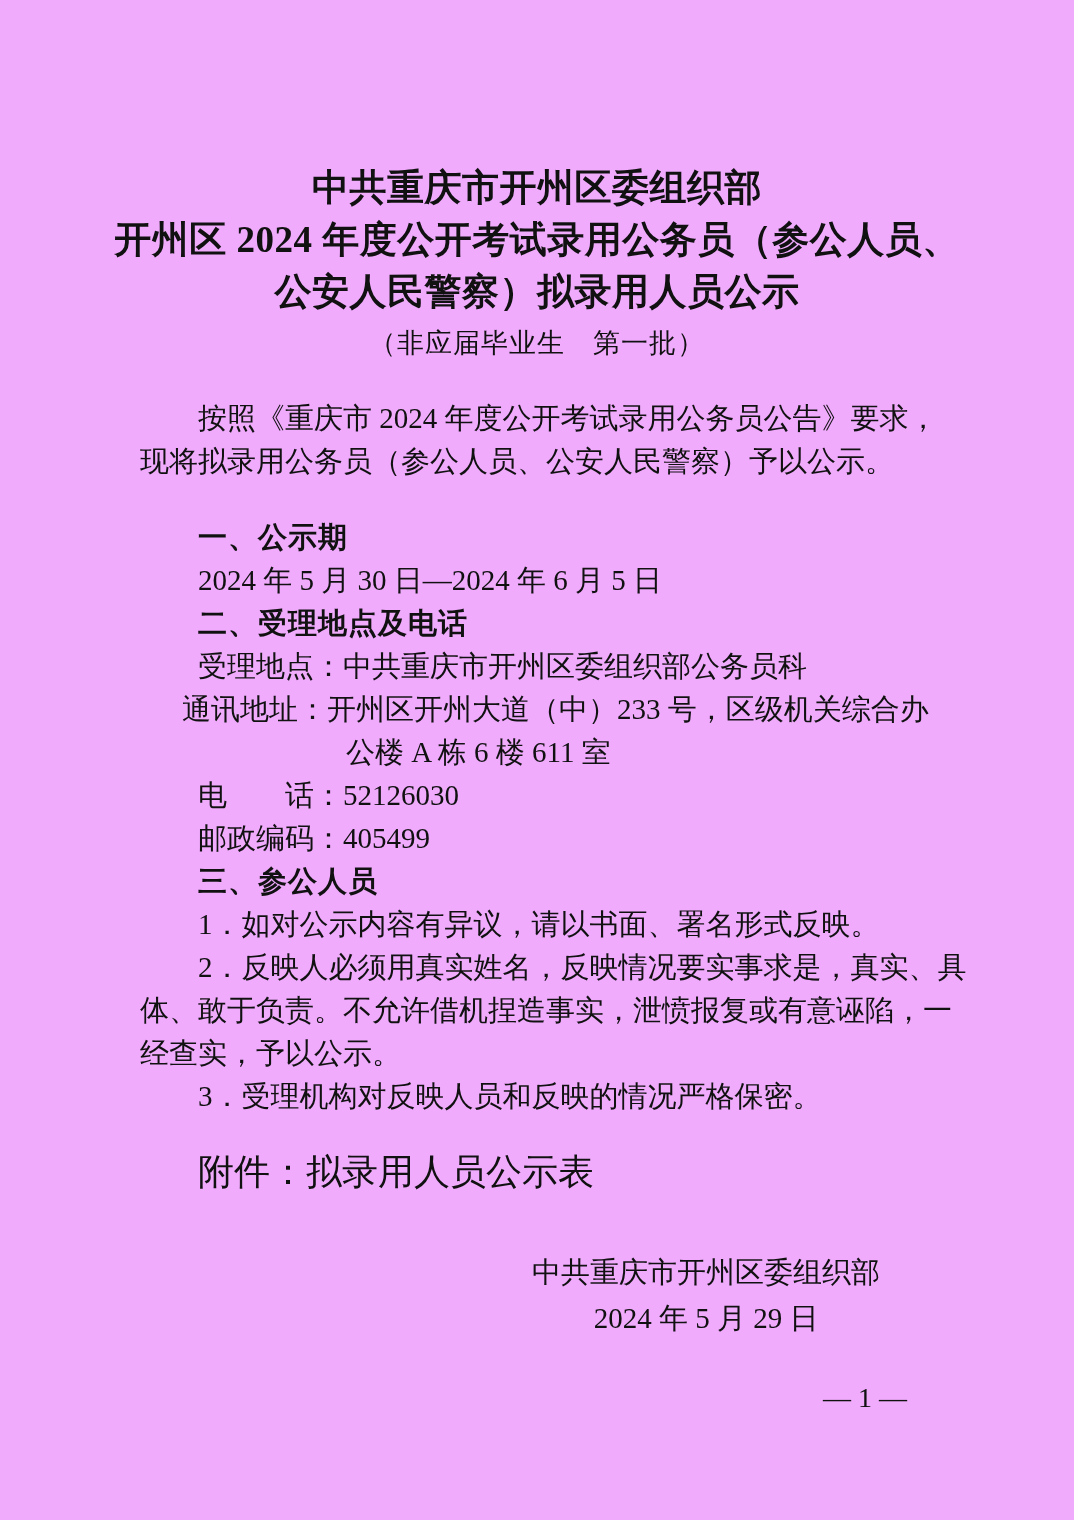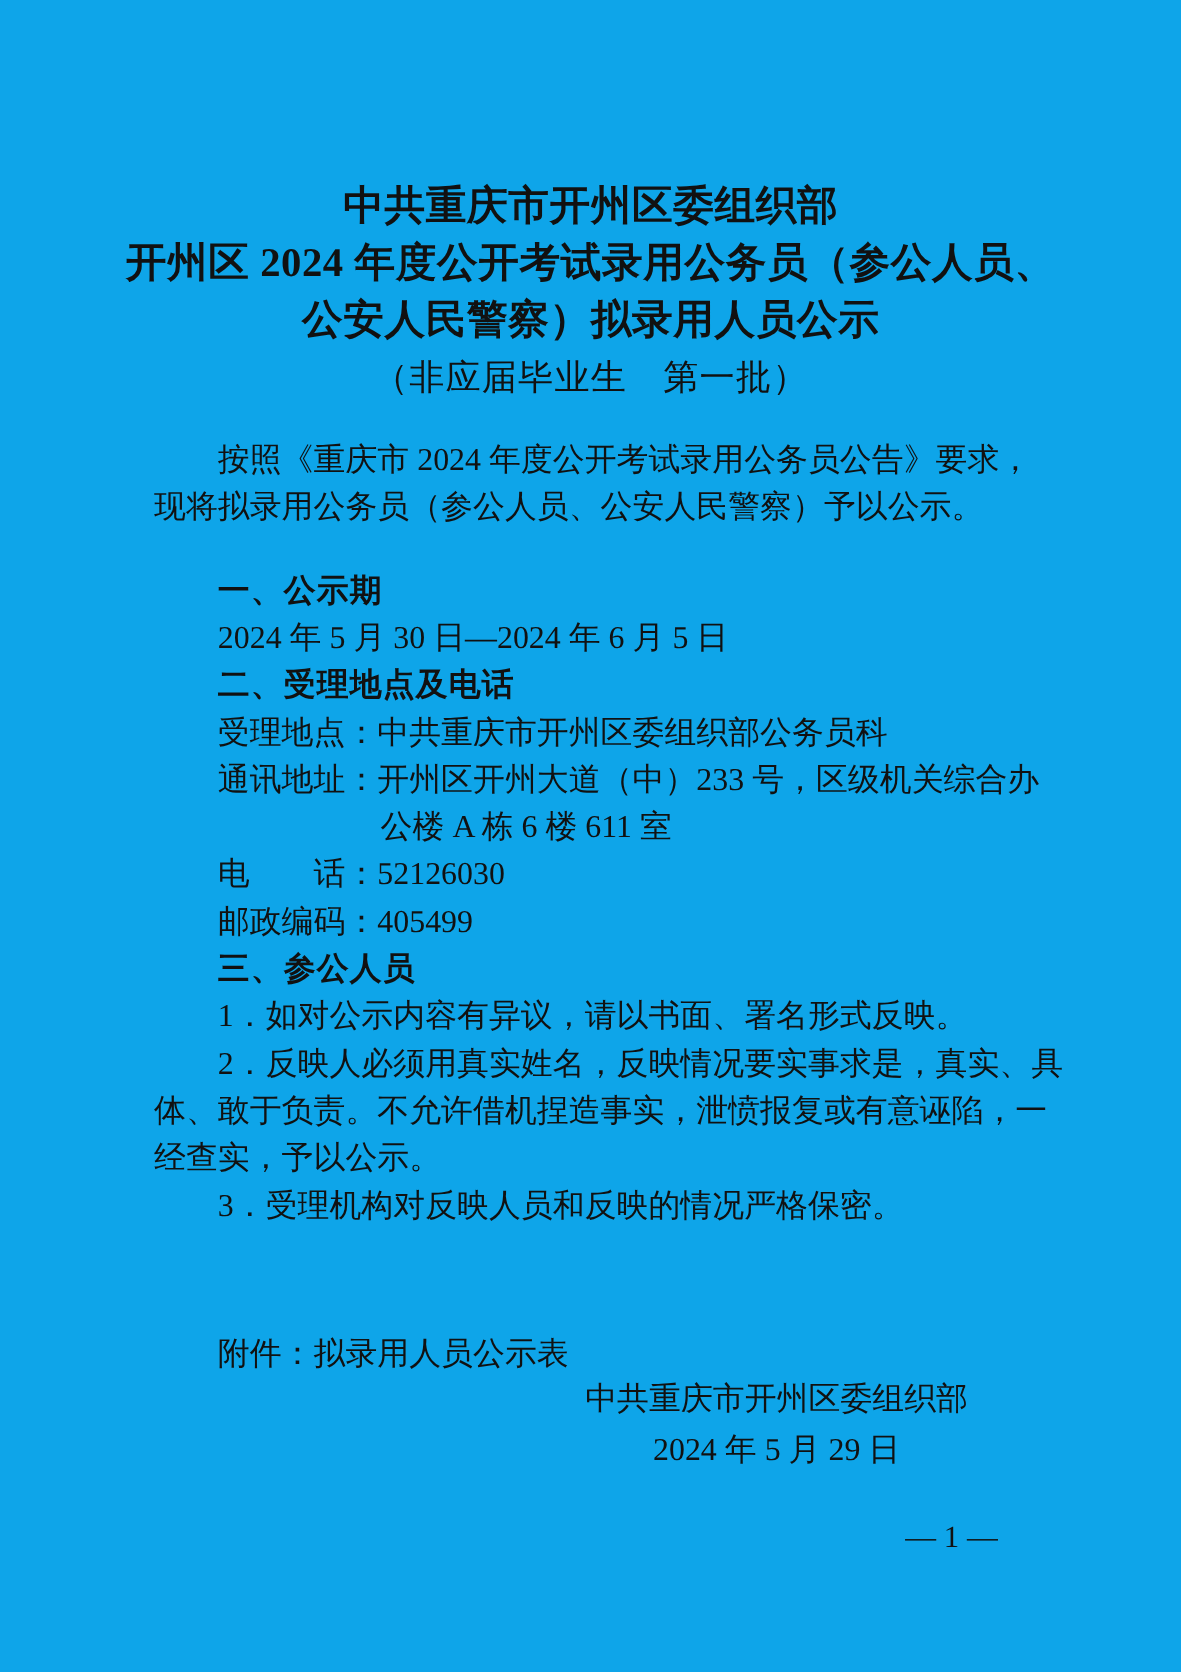--- a/index.html
+++ b/index.html
@@ -26,21 +26,21 @@
   }
   .title-line {
     font-size: 37px;
     line-height: 52px;
     font-weight: bold;
     white-space: nowrap;
     letter-spacing: 0.5px;
   }
   .subtitle {
     margin-top: 6px;
-    font-size: 32px;
+    font-size: 27px;
     line-height: 38px;
     font-weight: normal;
     letter-spacing: 1px;
   }
   
   .body-block {
     position: absolute;
     top: 397px;
     left: 140px;
     width: 812px;
@@ -52,23 +52,23 @@
     white-space: nowrap;
     font-family: "Liberation Serif", serif;
   }
   .line.heading {
     font-family: "Liberation Sans", sans-serif;
     font-weight: bold;
     letter-spacing: 1px;
   }
   .attachment-line {
     position: absolute;
-    top: 1210px;
+    top: 1151px;
     left: 198px;
-    font-size: 29px;
+    font-size: 36px;
     line-height: 43px;
     white-space: nowrap;
   }
   .signature-block {
     position: absolute;
     top: 1249px;
     left: 532px;
     width: 348px;
     text-align: center;
   }
@@ -84,38 +84,38 @@
     width: 170px;
     text-align: center;
     font-size: 28px;
     line-height: 28px;
     white-space: nowrap;
   }
 </style>
 </head>
 <body>
 
-<div class="page" style="background: #0ea5e9; color: rgb(17, 17, 17);">
+<div class="page" style="background: #f0abfc; color: rgb(17, 17, 17);">
 
   <header class="title-block">
     <div class="title-line">中共重庆市开州区委组织部</div>
     <div class="title-line">开州区 2024 年度公开考试录用公务员（参公人员、</div>
     <div class="title-line">公安人民警察）拟录用人员公示</div>
     <div class="subtitle">（非应届毕业生　第一批）</div>
   </header>
 
   <main class="body-block" id="body-lines">
 
   <div class="line" style="margin-left: 58px;">按照《重庆市 2024 年度公开考试录用公务员公告》要求，</div>
       <div class="line" style="margin-left: 0px;">现将拟录用公务员（参公人员、公安人民警察）予以公示。</div>
       <div class="line heading" style="margin-left: 58px; margin-top: 33px;">一、公示期</div>
       <div class="line" style="margin-left: 58px;">2024 年 5 月 30 日—2024 年 6 月 5 日</div>
       <div class="line heading" style="margin-left: 58px;">二、受理地点及电话</div>
       <div class="line" style="margin-left: 58px;">受理地点：中共重庆市开州区委组织部公务员科</div>
-      <div class="line" style="margin-left: 58px;">通讯地址：开州区开州大道（中）233 号，区级机关综合办</div>
+      <div class="line" style="margin-left: 42px;">通讯地址：开州区开州大道（中）233 号，区级机关综合办</div>
       <div class="line" style="margin-left: 206px;">公楼 A 栋 6 楼 611 室</div>
       <div class="line" style="margin-left: 58px;">电　　话：52126030</div>
       <div class="line" style="margin-left: 58px;">邮政编码：405499</div>
       <div class="line heading" style="margin-left: 58px;">三、参公人员</div>
       <div class="line" style="margin-left: 58px;">1．如对公示内容有异议，请以书面、署名形式反映。</div>
       <div class="line" style="margin-left: 58px;">2．反映人必须用真实姓名，反映情况要实事求是，真实、具</div>
       <div class="line" style="margin-left: 0px;">体、敢于负责。不允许借机捏造事实，泄愤报复或有意诬陷，一</div>
       <div class="line" style="margin-left: 0px;">经查实，予以公示。</div>
       <div class="line" style="margin-left: 58px;">3．受理机构对反映人员和反映的情况严格保密。</div>
     </main>

